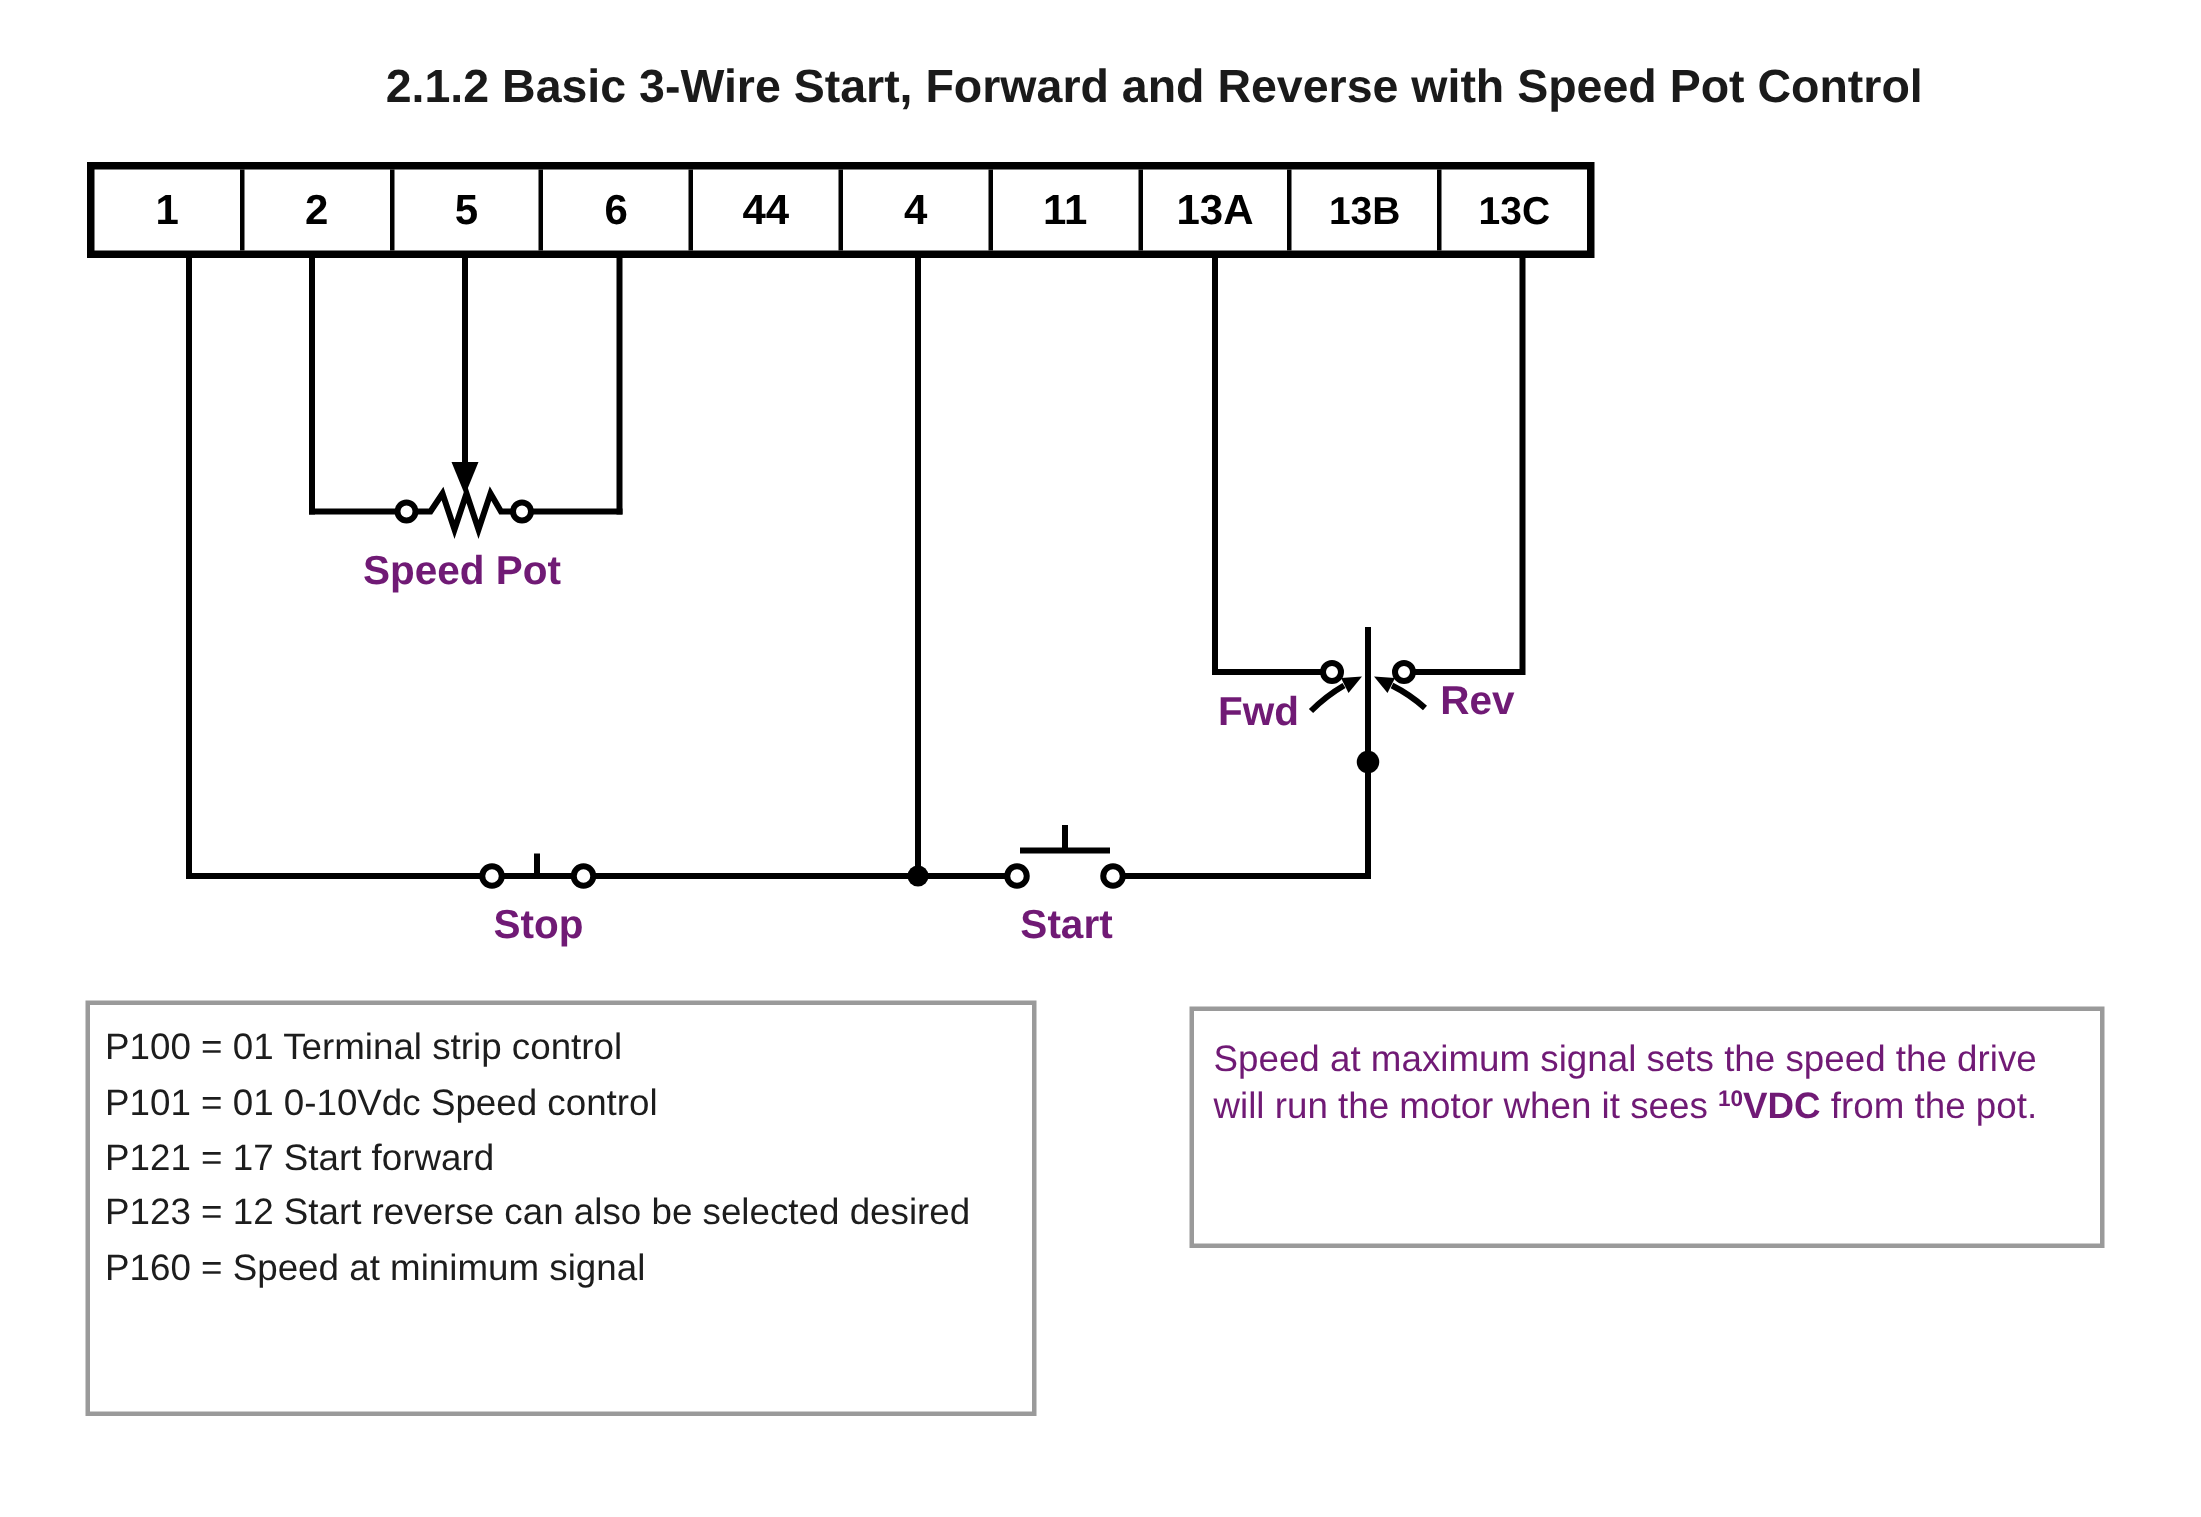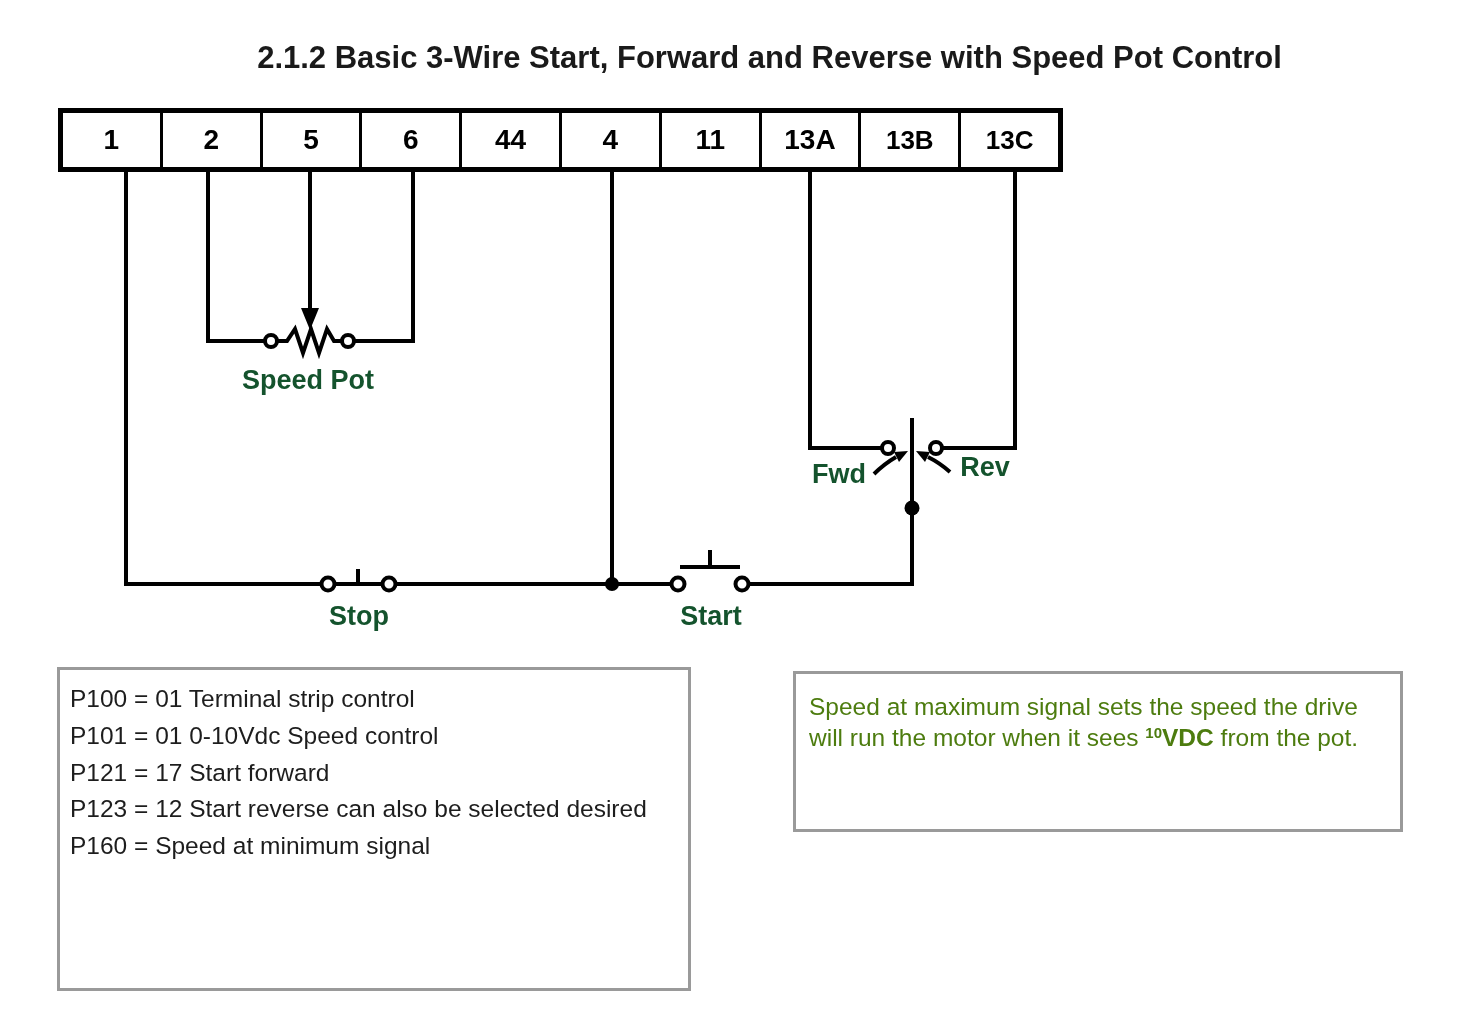--- a/index.html
+++ b/index.html
@@ -11,30 +11,30 @@
   .tstrip{position:absolute;left:58px;top:108px;width:1005px;height:64px;box-sizing:border-box;
           border:5px solid #000;display:flex;background:#fff;}
   .tcell{flex:1;display:flex;align-items:center;justify-content:center;
          border-left:3px solid #000;font-weight:bold;font-size:28px;color:#000;}
   .tcell:first-child{border-left:none;}
   .tcell.lg{font-size:26px;}
   
   .wires{position:absolute;left:0;top:0;}
   
   .dlabel{position:absolute;transform:translateX(-50%);font-size:27px;font-weight:600;
-          color:#14532d;white-space:nowrap;}
+          color:#701a75;white-space:nowrap;}
   
-  .pbox{position:absolute;left:57px;top:667px;width:634px;height:324px;box-sizing:border-box;
+  .pbox{position:absolute;left:57px;top:667px;width:634px;height:277px;box-sizing:border-box;
         border:3px solid #9a9a9a;background:#fff;padding:11px 0 0 10px;}
   .pline{height:36.7px;display:flex;align-items:center;font-size:24.5px;color:#1d1d1d;
          white-space:pre;}
   
   .nbox{position:absolute;left:793px;top:671px;width:610px;height:161px;box-sizing:border-box;
         border:3px solid #9a9a9a;background:#fff;padding:17px 12px 0 13px;}
-  .nbox p{margin:0 0 5px 0;font-size:24.5px;line-height:31px;color:#4d7c0f;}
+  .nbox p{margin:0 0 5px 0;font-size:24.5px;line-height:31px;color:#701a75;}
   .supb{font-weight:bold;font-size:15px;position:relative;top:-8px;}
   .nbold{font-weight:bold;}
 </style>
 </head>
 <body>
 
 <div class="page">
 
   <h1 class="title">2.1.2 Basic 3-Wire Start, Forward and Reverse with Speed Pot Control</h1>
 

